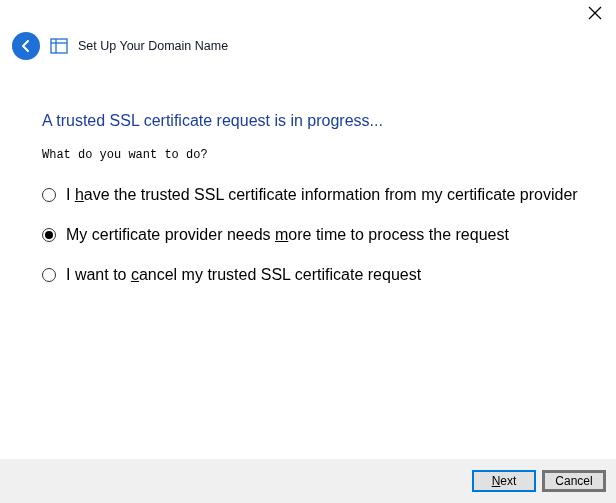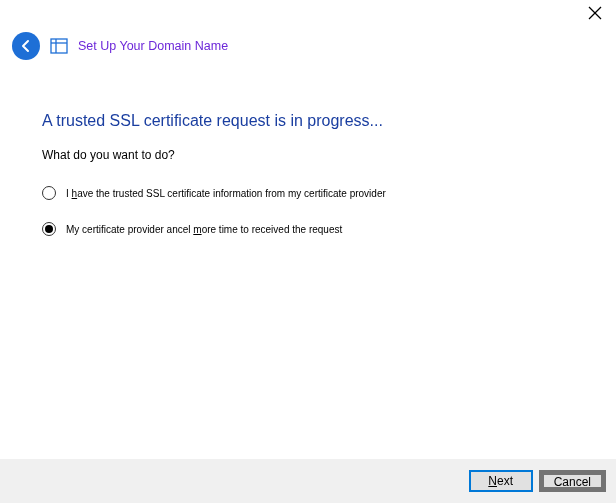--- a/index.html
+++ b/index.html
@@ -44,21 +44,21 @@
   }
   .header-icon {
     width: 18px;
     height: 18px;
     display: flex;
     align-items: center;
     justify-content: center;
   }
   .header-title {
     font-size: 12.5px;
-    color: #6d28d9;
+    color: #0f172a;
   }
   .content {
     position: absolute;
     top: 88px;
     left: 40px;
     right: 20px;
     margin-top: 24px;
   }
   .main-heading {
     color: #1a3ea0;
@@ -68,20 +68,21 @@
   }
   .desc {
     color: #000;
     font-size: 12px;
     line-height: 1.4;
     margin: 0 0 14px 2px;
   }
   .prompt {
     font-size: 12px;
     margin: 0 0 24px 2px;
+    font-family: Liberation Mono, monospace;
   }
   .radio-row {
     display: flex;
     align-items: center;
     gap: 10px;
     margin: 0 0 22px 2px;
     cursor: pointer;
   }
   .radio {
     width: 14px;
@@ -94,38 +95,38 @@
     background: #fff;
   }
   .radio.selected::after {
     content: "";
     position: absolute;
     top: 2px; left: 2px; right: 2px; bottom: 2px;
     background: #000;
     border-radius: 50%;
   }
   .radio-label {
-    font-size: 10px;
+    font-size: 16px;
   }
   .underline-letter { text-decoration: underline; }
   .footer {
     position: absolute;
     left: 0; right: 0; bottom: 0;
     height: 44px;
     background: #f0f0f0;
     display: flex;
     align-items: center;
     justify-content: flex-end;
     padding-right: 10px;
     gap: 6px;
   }
   .btn {
     min-width: 64px;
     height: 22px;
-    border: 5px solid #737373;
+    border: 3px solid #737373;
     background: #e1e1e1;
     font-size: 12px;
     font-family: inherit;
     cursor: pointer;
     padding: 0 10px;
   }
   .btn.primary {
     border: 2px solid #0078d7;
     background: #e1e1e1;
   }
@@ -160,21 +161,25 @@
   <h1 class="main-heading">A trusted SSL certificate request is in progress...</h1>
   <p class="prompt">What do you want to do?</p>
 
   <div class="radio-row">
     <span class="radio"></span>
     <span class="radio-label"><span>I </span><span class="underline-letter">h</span><span>ave the trusted SSL certificate information from my certificate provider</span></span>
   </div>
 
   <div class="radio-row">
     <span class="radio selected"></span>
-    <span class="radio-label"><span>My certificate provider ancel </span><span class="underline-letter">m</span><span>ore time to received the request</span></span>
+    <span class="radio-label"><span>My certificate provider needs </span><span class="underline-letter">m</span><span>ore time to process the request</span></span>
   </div>
 
+  <div class="radio-row">
+    <span class="radio"></span>
+    <span class="radio-label"><span>I want to </span><span class="underline-letter">c</span><span>ancel my trusted SSL certificate request</span></span>
+  </div>
 </div>
 
 <div class="footer">
   <button class="btn primary"><span></span><span class="underline-letter">N</span><span>ext</span></button>
   <button class="btn">Cancel</button>
 </div>
 
 </body></html>

